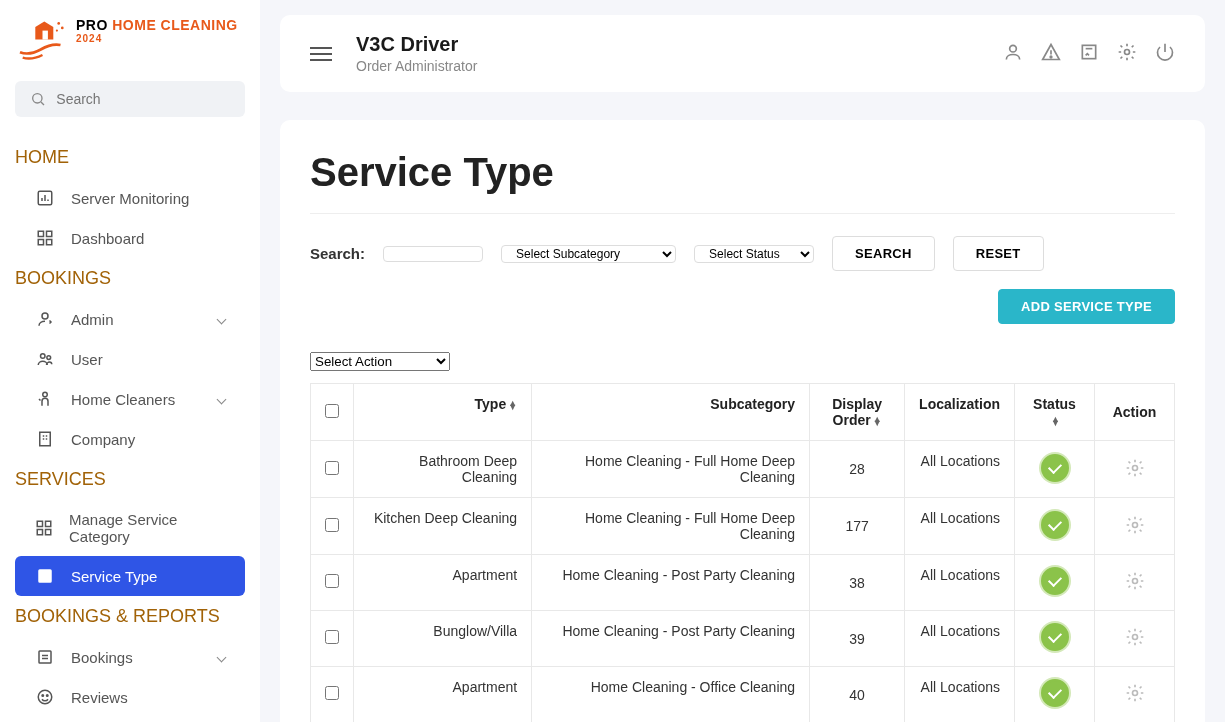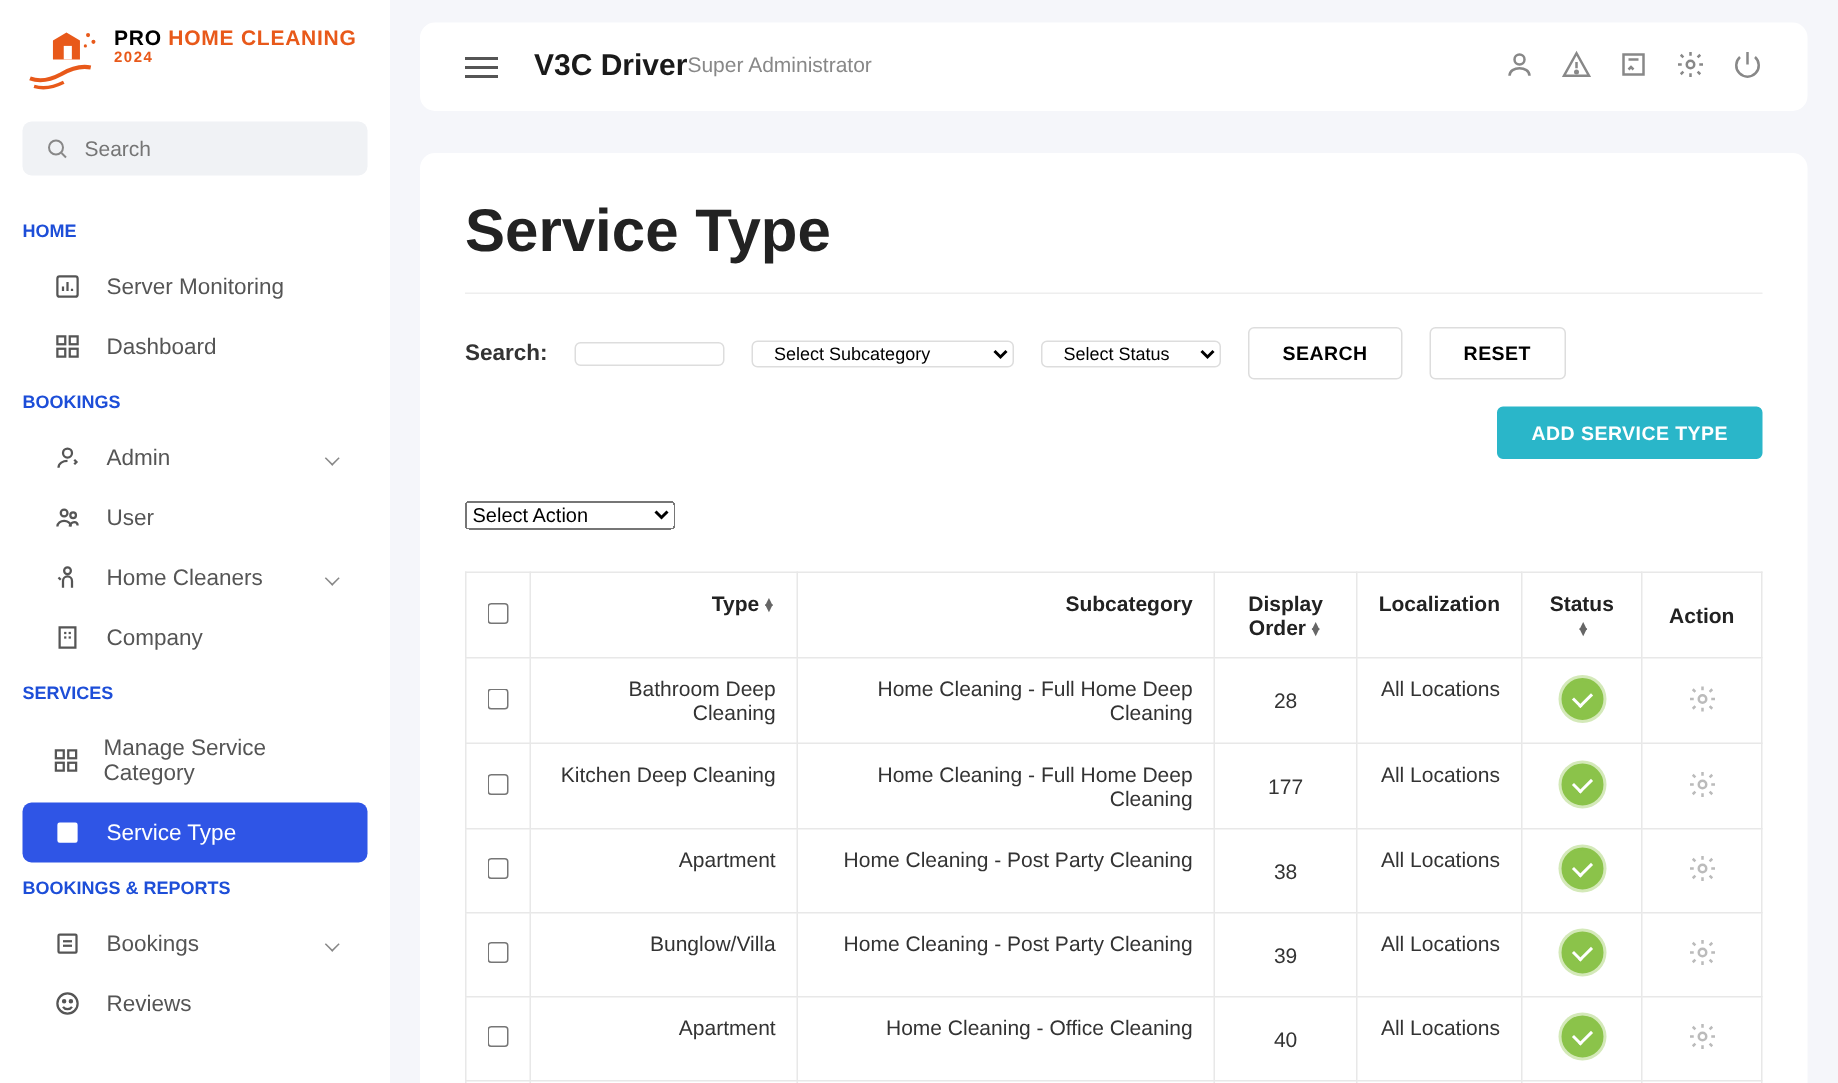--- a/index.html
+++ b/index.html
@@ -52,24 +52,24 @@
 }
 .search-box input {
   border: none;
   background: transparent;
   outline: none;
   font-size: 14px;
   width: 100%;
   color: #555;
 }
 .nav-section-label {
-  font-weight: 700;
-  color: #1d4ed8;
+  font-weight: 400;
+  color: #a16207;
   padding: 10px 15px;
-  font-size: 12px;
+  font-size: 18px;
 }
 .nav-item {
   display: flex;
   align-items: center;
   padding: 11px 20px;
   gap: 16px;
   color: #555;
   cursor: pointer;
   margin: 0 15px;
   border-radius: 6px;
@@ -99,21 +99,21 @@
   background: #fff;
   border-radius: 10px;
   padding: 18px 30px;
   display: flex;
   align-items: center;
   gap: 24px;
   margin-bottom: 28px;
 }
 .hamburger { display: flex; flex-direction: column; gap: 4px; cursor: pointer; }
 .hamburger span { width: 22px; height: 2px; background: #555; }
-.topbar-title-block { display: flex; flex-direction: row; }
+.topbar-title-block { display: flex; flex-direction: column; }
 .topbar-title { font-weight: 700; font-size: 20px; color: #1a1a1a; }
 .topbar-sub { color: #888; font-size: 14px; margin-top: 2px; }
 .topbar-icons { margin-left: auto; display: flex; gap: 18px; align-items: center; }
 .topbar-icons .ticon { cursor: pointer; color: #888; }
 .content-card {
   background: #fff;
   border-radius: 10px;
   padding: 30px;
 }
 .page-title {
@@ -150,21 +150,21 @@
   cursor: pointer;
   font-size: 13px;
   letter-spacing: 0.3px;
 }
 .btn-primary {
   background: #2ab6c9;
   color: #fff;
   border-color: #2ab6c9;
   margin-left: auto;
 }
-.bulk-row { margin-bottom: 28px; }
+.bulk-row { margin-bottom: 12px; }
 table {
   width: 100%;
   border-collapse: collapse;
 }
 th, td {
   border: 1px solid #e8e8e8;
   padding: 12px 14px;
   text-align: right;
   vertical-align: top;
   font-size: 14px;
@@ -366,21 +366,21 @@
 
 <main class="main">
   <div class="topbar">
     <div class="hamburger">
         <span></span>
         <span></span>
         <span></span>
       </div>
     <div class="topbar-title-block">
       <div class="topbar-title">V3C Driver</div>
-      <div class="topbar-sub">Super Administrator</div>
+      <div class="topbar-sub">Order Administrator</div>
     </div>
     <div class="topbar-icons">
       <span class="ticon"><svg width="20" height="20" viewBox="0 0 24 24" fill="none" stroke="#888" stroke-width="2">
             <circle cx="12" cy="8" r="4"></circle>
             <path d="M4 21c0-4 4-6 8-6s8 2 8 6"></path>
           </svg></span>
       <span class="ticon"><svg width="20" height="20" viewBox="0 0 24 24" fill="none" stroke="#888" stroke-width="2">
             <path d="M12 3L2 21h20L12 3z"></path>
             <line x1="12" y1="10" x2="12" y2="15"></line>
             <circle cx="12" cy="18" r="1" fill="#888"></circle>

